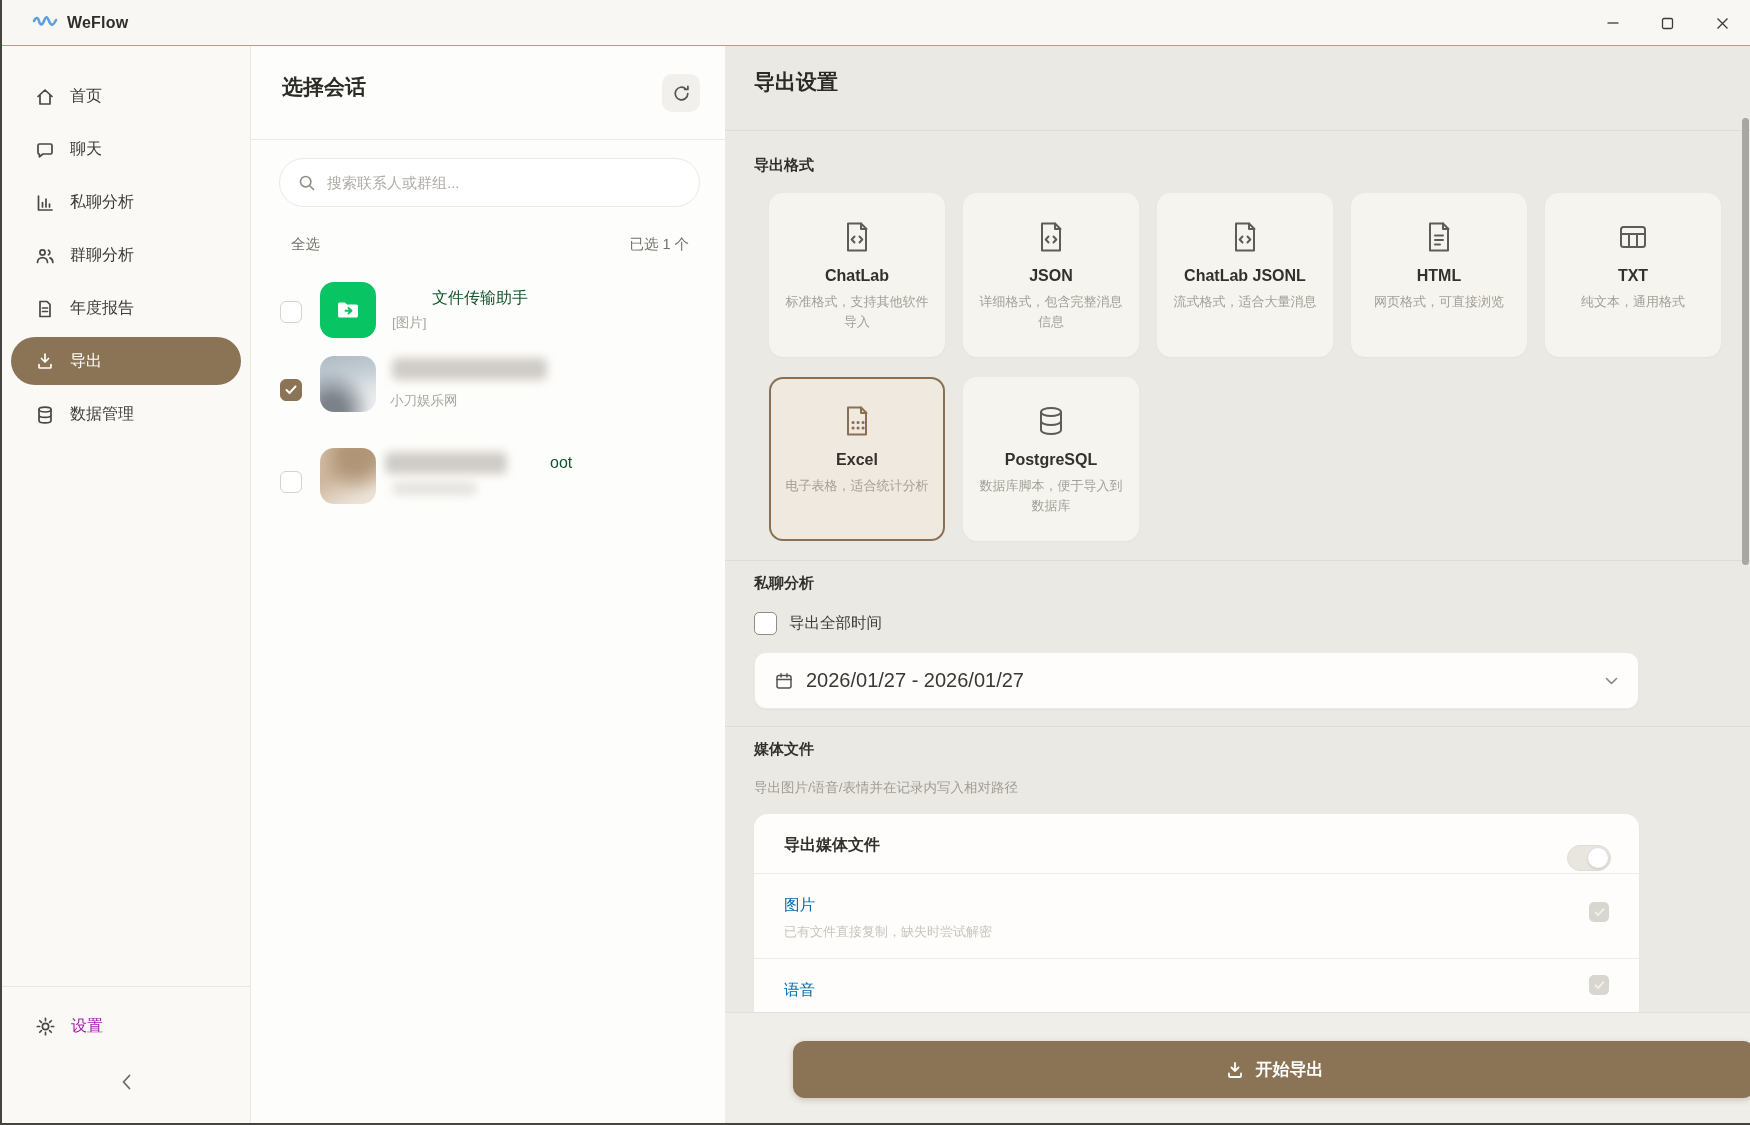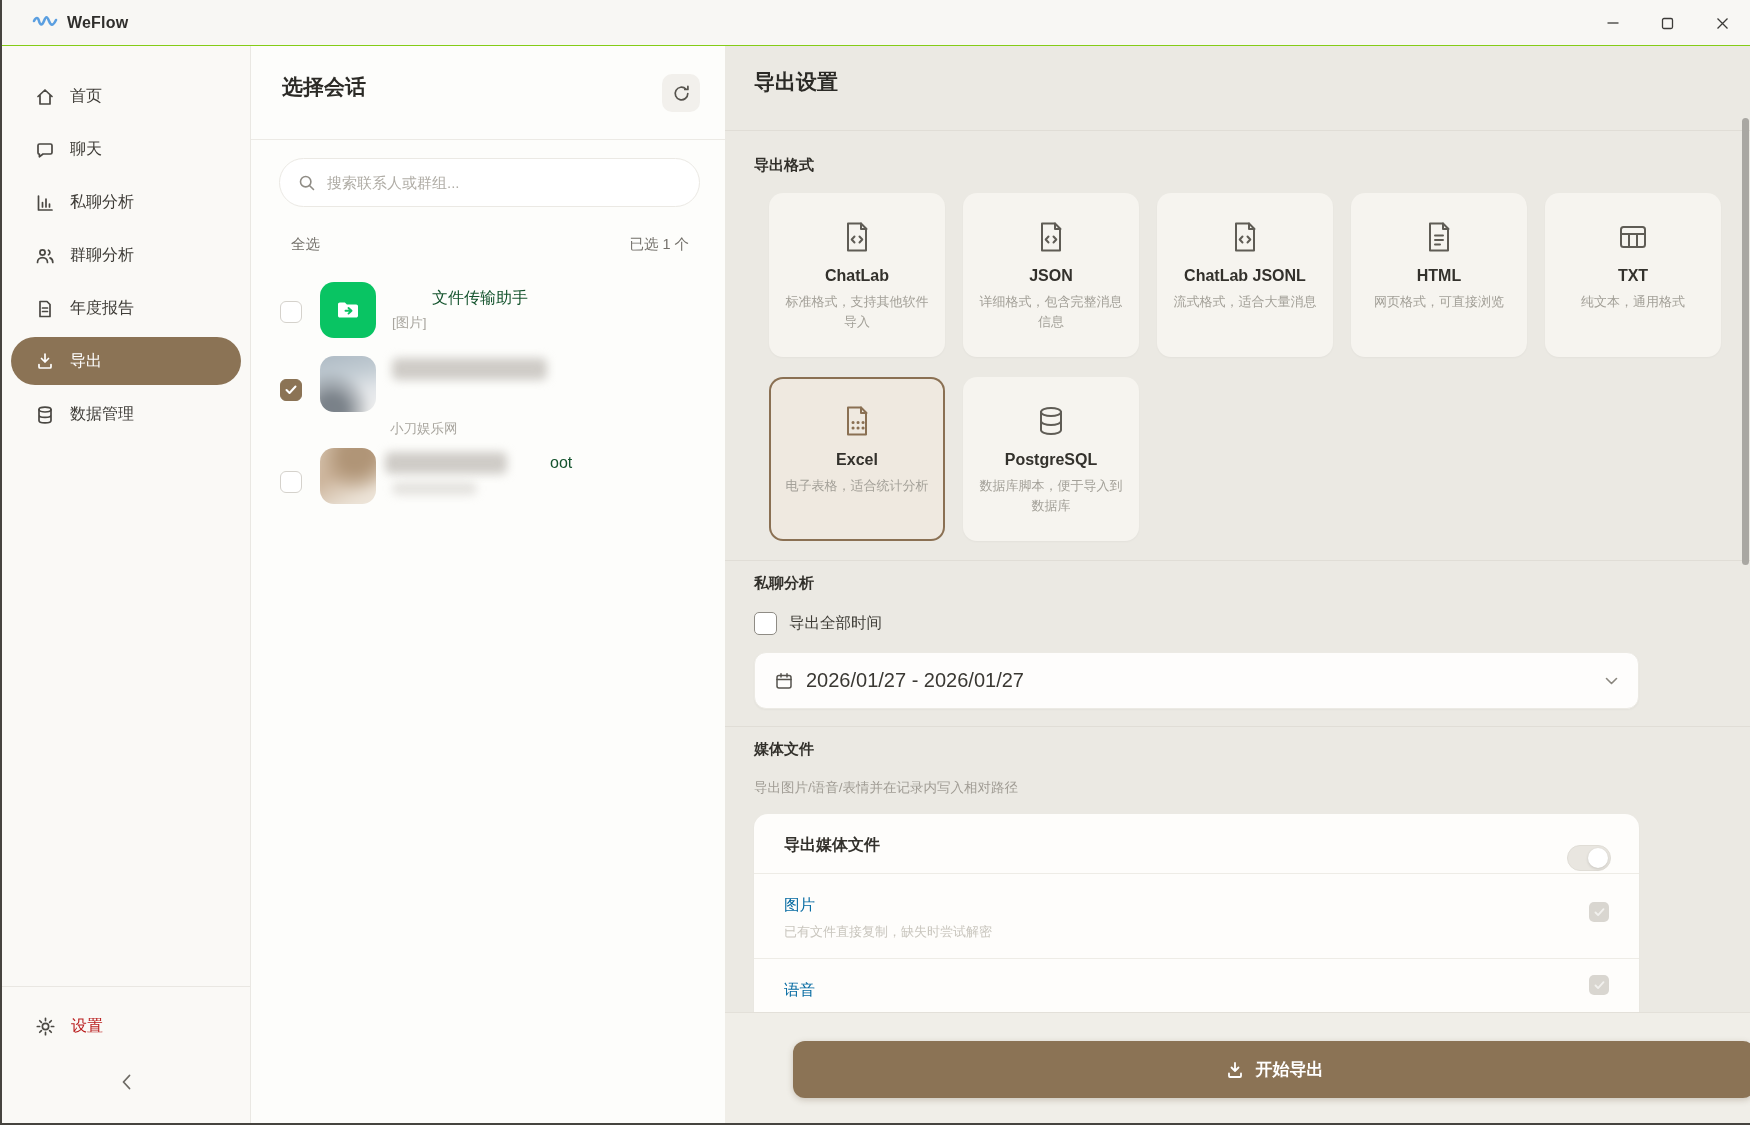--- a/index.html
+++ b/index.html
@@ -15,21 +15,21 @@
   .win-controls{position:absolute; right:0; top:0; height:46px; display:flex;}
   .win-btn{width:55px; height:46px; display:flex; align-items:center; justify-content:center; color:#3c3b38; cursor:default;}
   
   .sidebar{position:absolute; left:0; top:46px; width:249px; height:1079px; background:#faf9f6; border-right:1px solid #eae8e3;}
   .nav{padding-top:24px;}
   .nav-item{height:53px; display:flex; align-items:center; padding-left:33px; color:#3f3d38; font-size:16px; cursor:pointer;}
   .nav-item .ic{width:20px; height:20px; margin-right:15px; flex:0 0 20px; color:#4a4843;}
   .nav-item.active{height:48px; margin:2px 9px 3px 9px; padding-left:24px; background:#8b7355; border-radius:26px; color:#fff;}
   .nav-item.active .ic{color:#fff;}
   .side-divider{position:absolute; left:0; top:940px; width:100%; height:1px; background:#e9e7e2;}
-  .settings-row{position:absolute; left:0; top:955px; width:100%; height:50px; display:flex; align-items:center; padding-left:33px; font-size:16px; color:#b91c1c; cursor:pointer;}
+  .settings-row{position:absolute; left:0; top:955px; width:100%; height:50px; display:flex; align-items:center; padding-left:33px; font-size:16px; color:#a21caf; cursor:pointer;}
   .settings-row .ic{width:21px; height:21px; margin-right:15px; color:#4a4843;}
   .collapse-btn{position:absolute; left:106px; top:1018px; width:36px; height:36px; display:flex; align-items:center; justify-content:center; color:#6d6a64; cursor:pointer;}
   
   .session{position:absolute; left:249px; top:46px; width:474px; height:1079px; background:#fdfdfb;}
   .session-header{position:absolute; left:0; top:0; width:100%; height:94px; border-bottom:1px solid #ecean; border-bottom:1px solid #eceae5;}
   .session-title{position:absolute; left:31px; top:27px; font-size:21px; font-weight:700; color:#2b2a26;}
   .refresh-btn{position:absolute; left:411px; top:28px; width:38px; height:38px; background:#f2f0ec; border-radius:10px; display:flex; align-items:center; justify-content:center; color:#56534d; cursor:pointer;}
   .search-wrap{position:absolute; left:28px; top:112px; width:421px; height:49px; background:#ffffff; border:1px solid #ebe9e4; border-radius:25px; display:flex; align-items:center; padding:0 18px;}
   .search-wrap .ic{width:18px; height:18px; color:#8f8c85; flex:0 0 18px;}
   .search-input{border:none; outline:none; background:transparent; margin-left:11px; font-size:15px; color:#45433e; width:100%; font-family:inherit;}
@@ -218,21 +218,21 @@
       <div class="chat-item">
         <div class="cb checked" style="top:29px;">
           <svg width="12" height="10" viewBox="0 0 12 10" fill="none" stroke="currentColor" stroke-width="2" stroke-linecap="round" stroke-linejoin="round">
               <path d="M1.5 5l3 3 6-6.5"></path>
             </svg>
         </div>
         <div class="avatar" style="top:6px;">
             <div class="ph mountain"></div>
           </div>
         <div class="blur-bar" style="left:141px; top:8px; width:155px; height:22px;"></div>
-        <div class="chat-sub" style="left:139px; top:42px;margin-top:28px;">小刀娱乐网</div>
+        <div class="chat-sub" style="left:139px; top:42px;">小刀娱乐网</div>
       </div>
 
       <div class="chat-item">
         <div class="cb" style="top:41px;"></div>
         <div class="avatar" style="top:18px;">
             <div class="ph tan"></div>
           </div>
         <div class="blur-bar" style="left:134px; top:22px; width:122px; height:22px;"></div>
         <div class="chat-name" style="left:259px; top:24px;">oot</div>
         <div class="blur-bar" style="left:141px; top:52px; width:85px; height:13px; opacity:.55;"></div>

